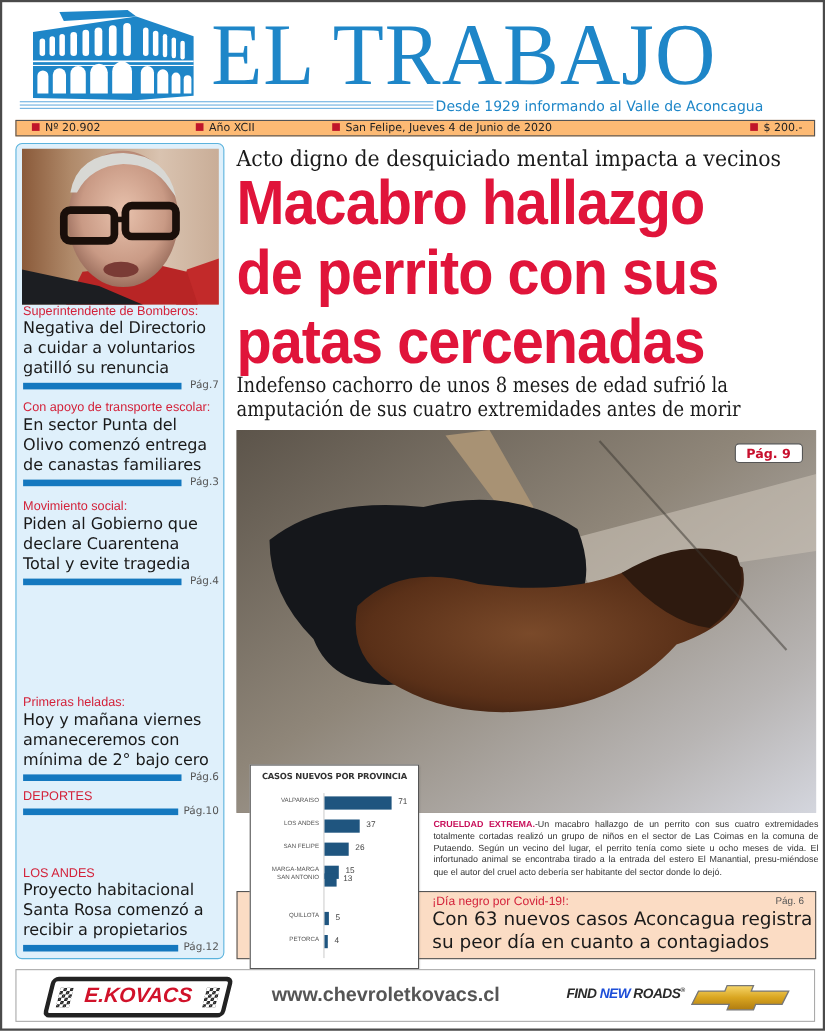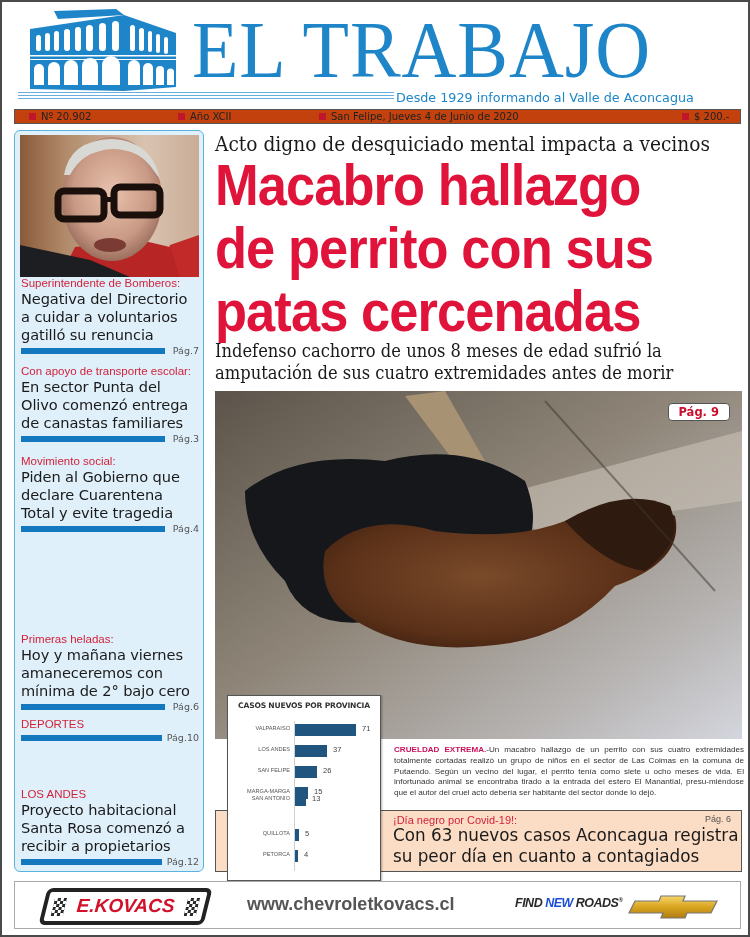--- a/index.html
+++ b/index.html
@@ -19,21 +19,21 @@
     transform: scaleX(0.95); transform-origin: left top;
   }
   .mast-lines { position: absolute; left: 16px; top: 90px; width: 376px; height: 10px; }
   .mast-lines span { display: block; height: 1px; background: #6aaee0; margin-bottom: 2px; }
   .mast-tagline {
     position: absolute; left: 394px; top: 88px; font-family: "DejaVu Sans", sans-serif;
     font-size: 13px; color: #1e86c8; white-space: nowrap; transform: scaleX(0.98); transform-origin: left top;
   }
   .info-bar {
     position: absolute; left: 12px; top: 107px; width: 727px; height: 15px;
-    border: 1px solid #555; background: #c2410c;
+    border: 1px solid #555; background: #fdba74;
     font-family: "DejaVu Sans", sans-serif; font-size: 10px; color: #222;
   }
   .info-item { position: absolute; top: 0; line-height: 13px; white-space: nowrap; }
   .info-item .sq { display: inline-block; width: 7px; height: 7px; background: #c0162a; margin-right: 5px; vertical-align: 0px; }
 
   
   .sidebar {
     position: absolute; left: 12px; top: 128px; width: 190px; height: 742px;
     background: #dff0fb; border: 1.5px solid #5bb3dd; border-radius: 6px; overflow: hidden;
   }
@@ -161,21 +161,21 @@
     <div class="masthead-title">EL TRABAJO</div>
     <div class="mast-lines">
         <span></span>
         <span></span>
         <span></span>
       </div>
     <div class="mast-tagline">Desde 1929 informando al Valle de Aconcagua</div>
     <div class="info-bar">
       <div class="info-item" style="left:14px"><span class="sq"></span><span>Nº 20.902</span></div>
       <div class="info-item" style="left:163px"><span class="sq"></span><span>Año XCII</span></div>
-      <div class="info-item" style="left:304px"><span class="sq"></span><span>San Felipe,  Jueves 4 de Junio de 2020</span></div>
+      <div class="info-item" style="left:287px"><span class="sq"></span><span>San Felipe,  Jueves 4 de Junio de 2020</span></div>
       <div class="info-item" style="left:667px"><span class="sq"></span><span>$ 200.-</span></div>
     </div>
   </div>
 
   <div class="sidebar">
     <svg class="portrait" viewBox="0 0 179 142" preserveAspectRatio="none">
       <defs>
         <linearGradient id="bgp" x1="0" y1="0" x2="1" y2="0">
             <stop offset="0" stop-color="#8a5a3a"></stop>
             <stop offset="0.25" stop-color="#b08a6a"></stop>

